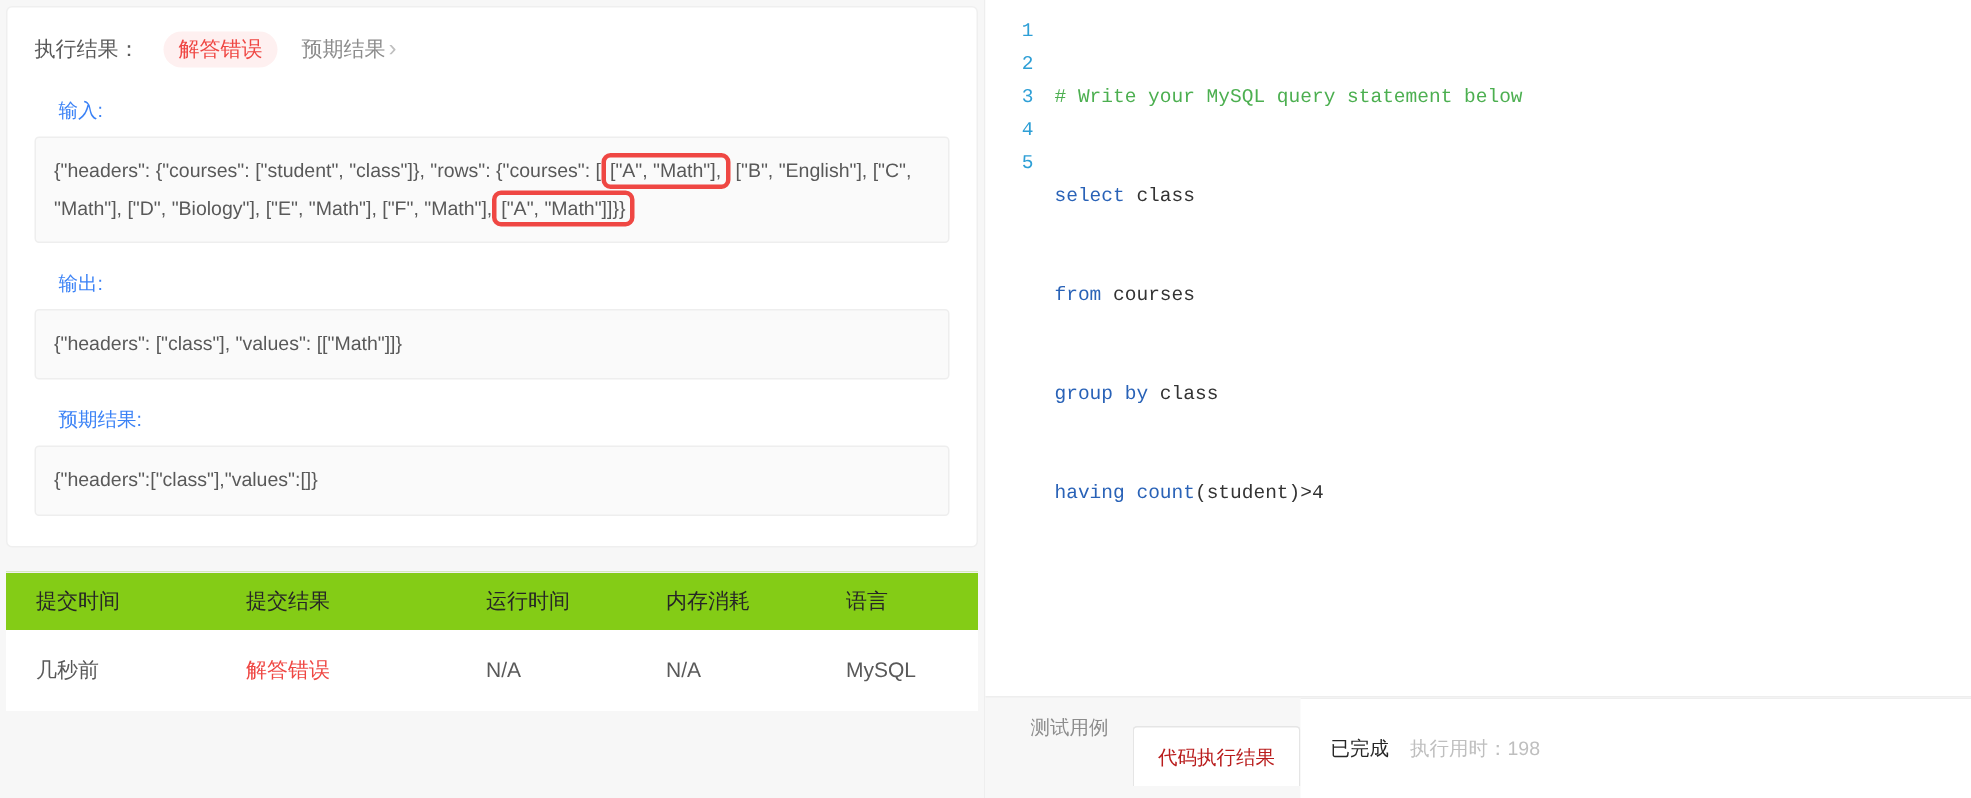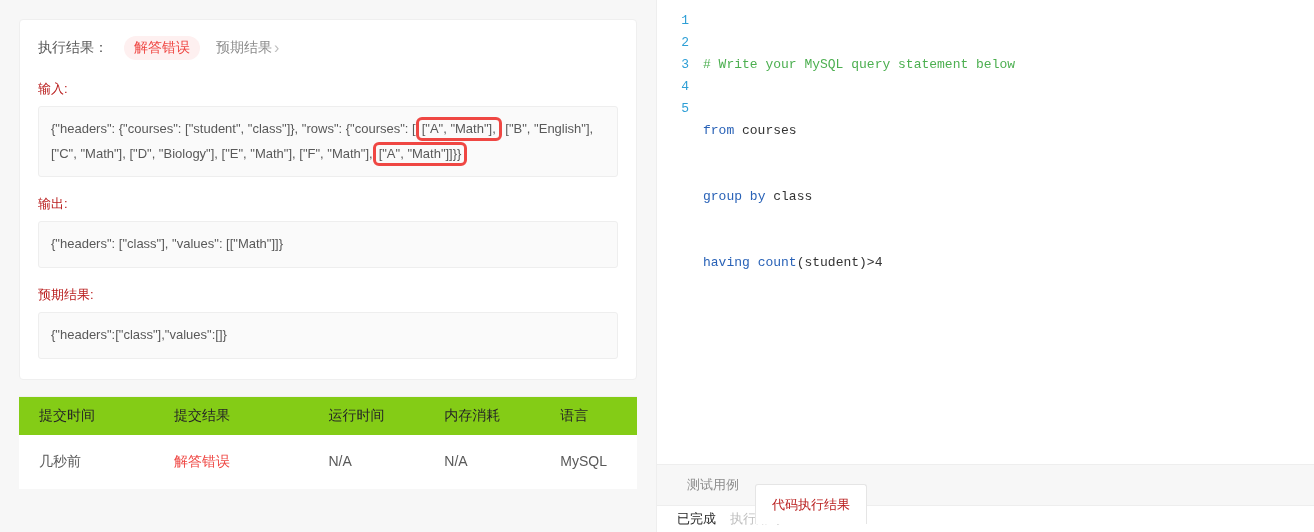--- a/index.html
+++ b/index.html
@@ -11,21 +11,21 @@
     width: 1314px;
     height: 532px;
     overflow: hidden;
     position: relative;
   }
   .container { display: flex; width: 100%; height: 100%; }
   .left-pane {
     width: 656px;
     height: 100%;
     background: #f7f7f7;
-    padding: 15px;
+    padding: 0;
     overflow: hidden;
   }
   .result-section {
     background: #fff;
     border: 1px solid #efefef;
     border-radius: 4px;
     margin: 4px 4px 0 4px;
     padding: 16px 18px 20px 18px;
   }
   .result-header {
@@ -49,23 +49,23 @@
     display: inline-flex;
     align-items: center;
   }
   .show-detail::after {
     content: "›";
     margin-left: 2px;
     font-size: 16px;
     color: #bfbfbf;
   }
   .section-label {
-    color: #b91c1c;
-    font-size: 13px;
-    margin: 18px 0 8px 0;
+    color: #3b82f6;
+    font-size: 13px;
+    margin: 18px 0 8px 16px;
   }
   .code-box {
     background: #fafafa;
     border: 1px solid #eee;
     border-radius: 3px;
     padding: 10px 12px;
     font-size: 13px;
     color: #595959;
     line-height: 1.9;
     word-break: break-all;
@@ -142,21 +142,21 @@
   .tok-comment { color: #4caf50; }
   .tok-keyword { color: #2962b7; }
   .tok-func { color: #2962b7; }
   .tok-plain { color: #333; }
   .tok-num { color: #333; }
   .bottom-tabs {
     border-top: 1px solid #eee;
     background: #f7f7f7;
     height: 68px;
     display: flex;
-    flex-direction: column;
+    flex-direction: row;
   }
   .tabs-row {
     display: flex;
     height: 40px;
     align-items: stretch;
     padding-left: 14px;
     gap: 0;
   }
   .tab {
     padding: 0 16px;
@@ -234,20 +234,21 @@
     <div class="editor">
       <div class="gutter" id="gutter">
           <div>1</div>
           <div>2</div>
           <div>3</div>
           <div>4</div>
           <div>5</div>
         </div>
       <div class="code-area" id="code-area">
           <div class="code-line"><span class="tok-comment"># Write your MySQL query statement below</span></div>
+          <div class="code-line"><span class="tok-keyword">select</span><span class="tok-plain"> class</span></div>
           <div class="code-line"><span class="tok-keyword">from</span><span class="tok-plain"> courses</span></div>
           <div class="code-line"><span class="tok-keyword">group</span><span class="tok-plain"> </span><span class="tok-keyword">by</span><span class="tok-plain"> class</span></div>
           <div class="code-line"><span class="tok-keyword">having</span><span class="tok-plain"> </span><span class="tok-func">count</span><span class="tok-plain">(student)&gt;</span><span class="tok-num">4</span></div>
         </div>
     </div>
 
     <div class="bottom-tabs">
       <div class="tabs-row">
         <div class="tab">测试用例</div>
         <div class="tab active">代码执行结果</div>

